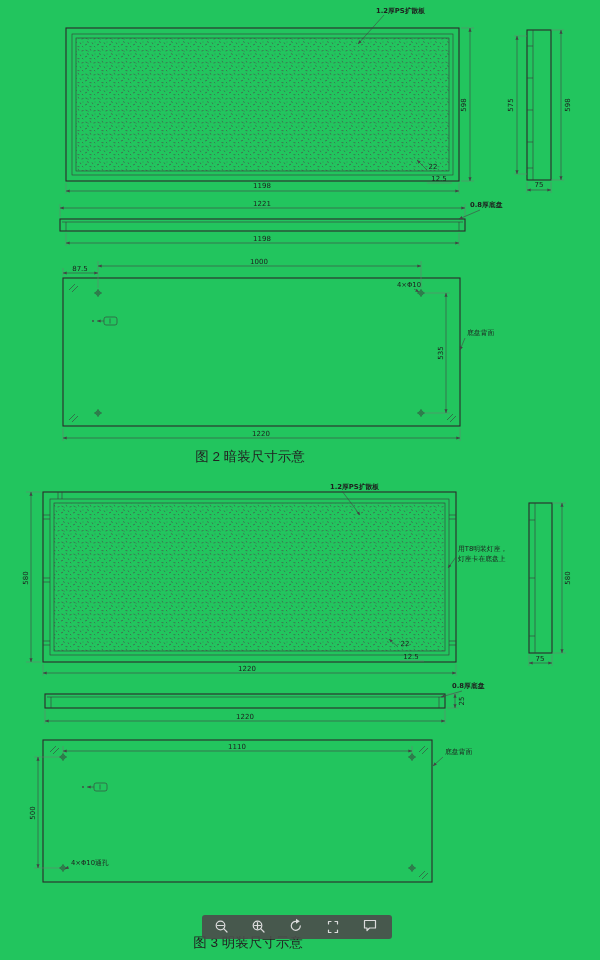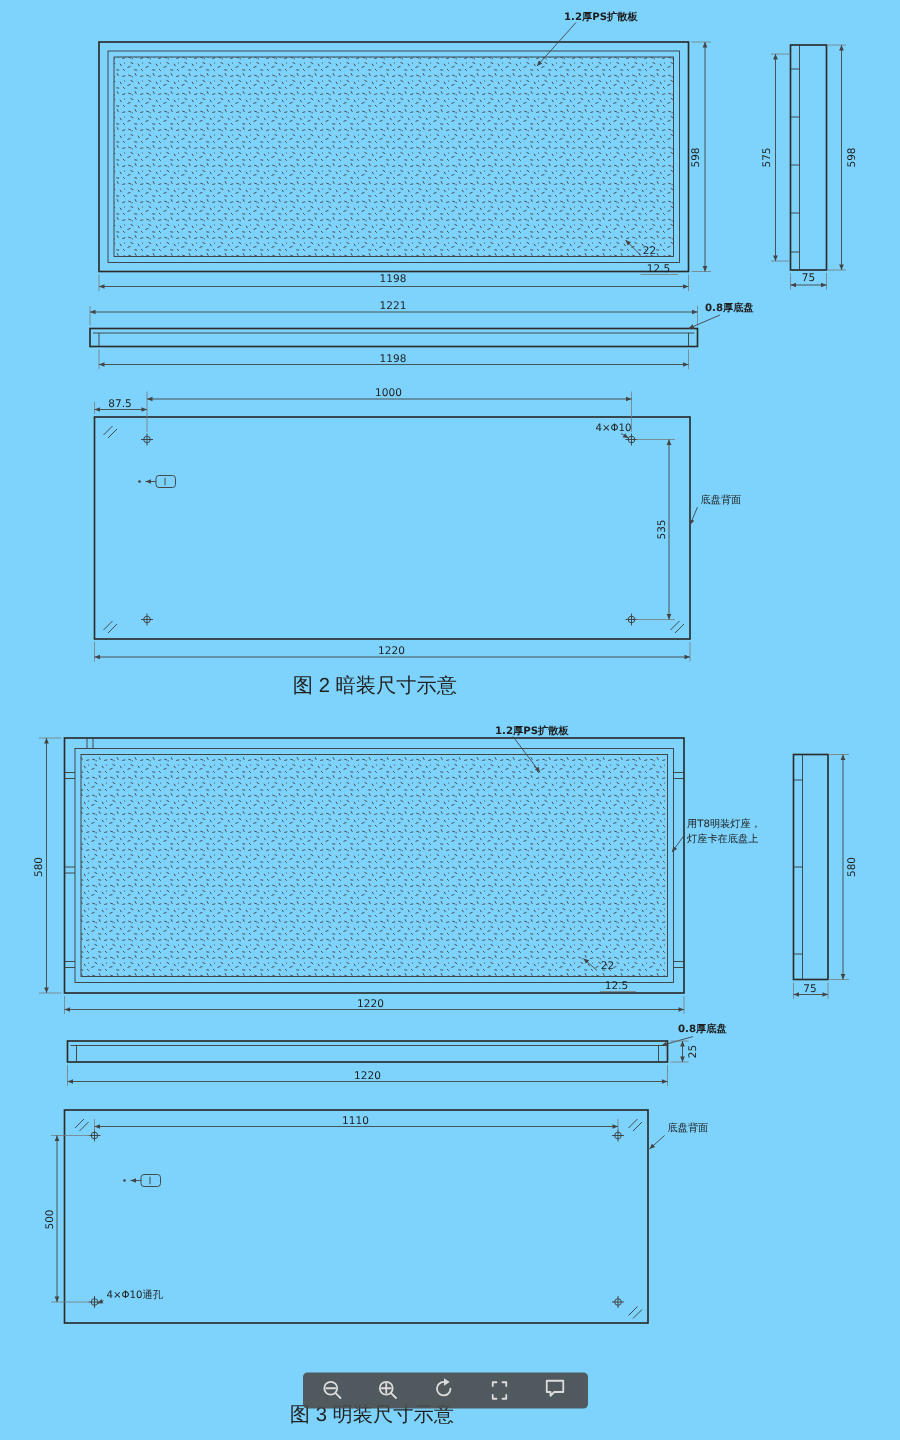--- a/index.html
+++ b/index.html
@@ -1,17 +1,17 @@
 <!DOCTYPE html>
 <html><head>
 <meta charset="utf-8">
 <style>
   html,body{margin:0;padding:0;background:#ffffff;}
   body{width:600px;height:960px;overflow:hidden;font-family:"Liberation Sans",sans-serif;}
-  .page{position:relative;width:600px;height:960px;background:#7dd3fc;}
+  .page{position:relative;width:600px;height:960px;background:#22c55e;}
   svg{display:block;}
   .ol{fill:none;stroke:#2b2b2b;stroke-width:1.1;}
   .il{fill:none;stroke:#3a3a3a;stroke-width:0.6;}
   .dl{fill:none;stroke:#444;stroke-width:0.6;}
   .xl{fill:none;stroke:#777;stroke-width:0.5;}
   .ld{fill:none;stroke:#444;stroke-width:0.6;}
   .dt{font:7px "DejaVu Sans",sans-serif;fill:#1e1e1e;}
   .lb{font:6.8px "DejaVu Sans",sans-serif;fill:#1e1e1e;}
   .lbb{font:6.8px "DejaVu Sans",sans-serif;font-weight:bold;fill:#1e1e1e;}
   .cap{font:13.5px "Liberation Sans",sans-serif;fill:#222;}

